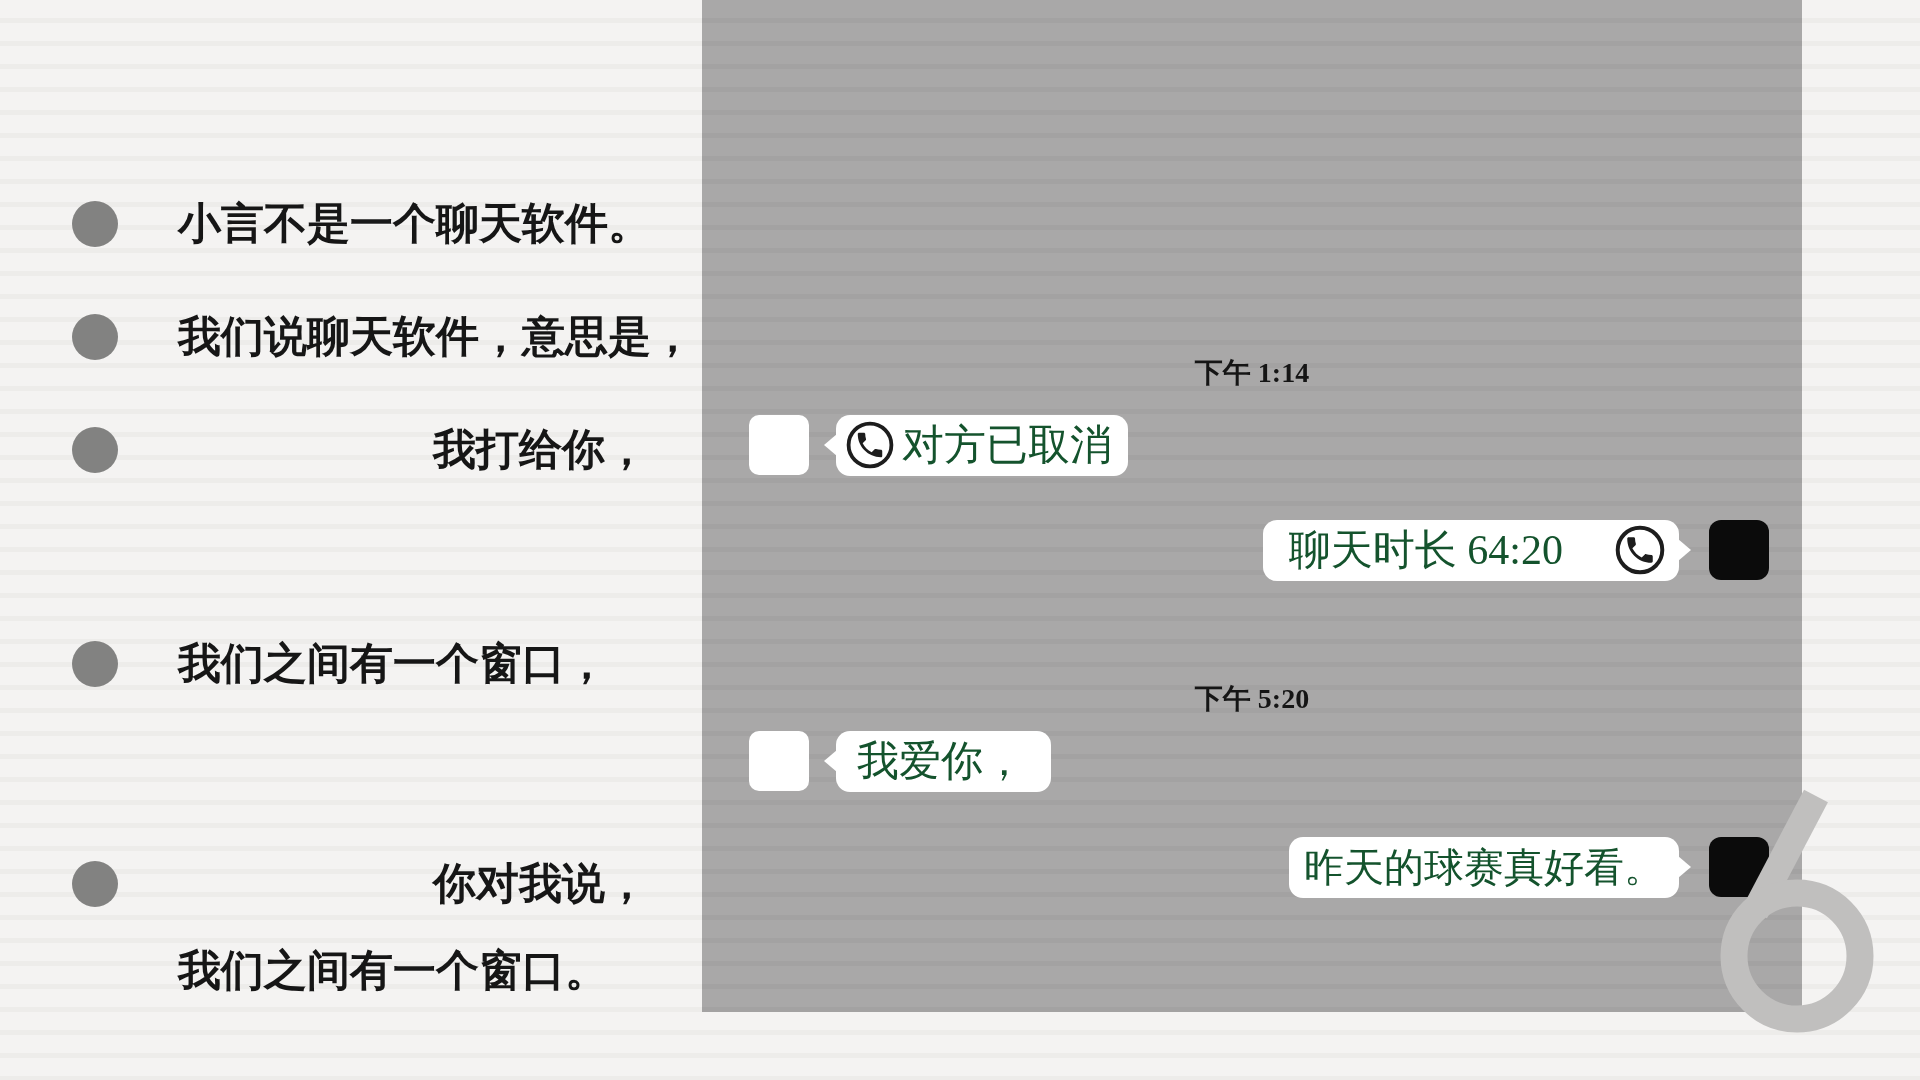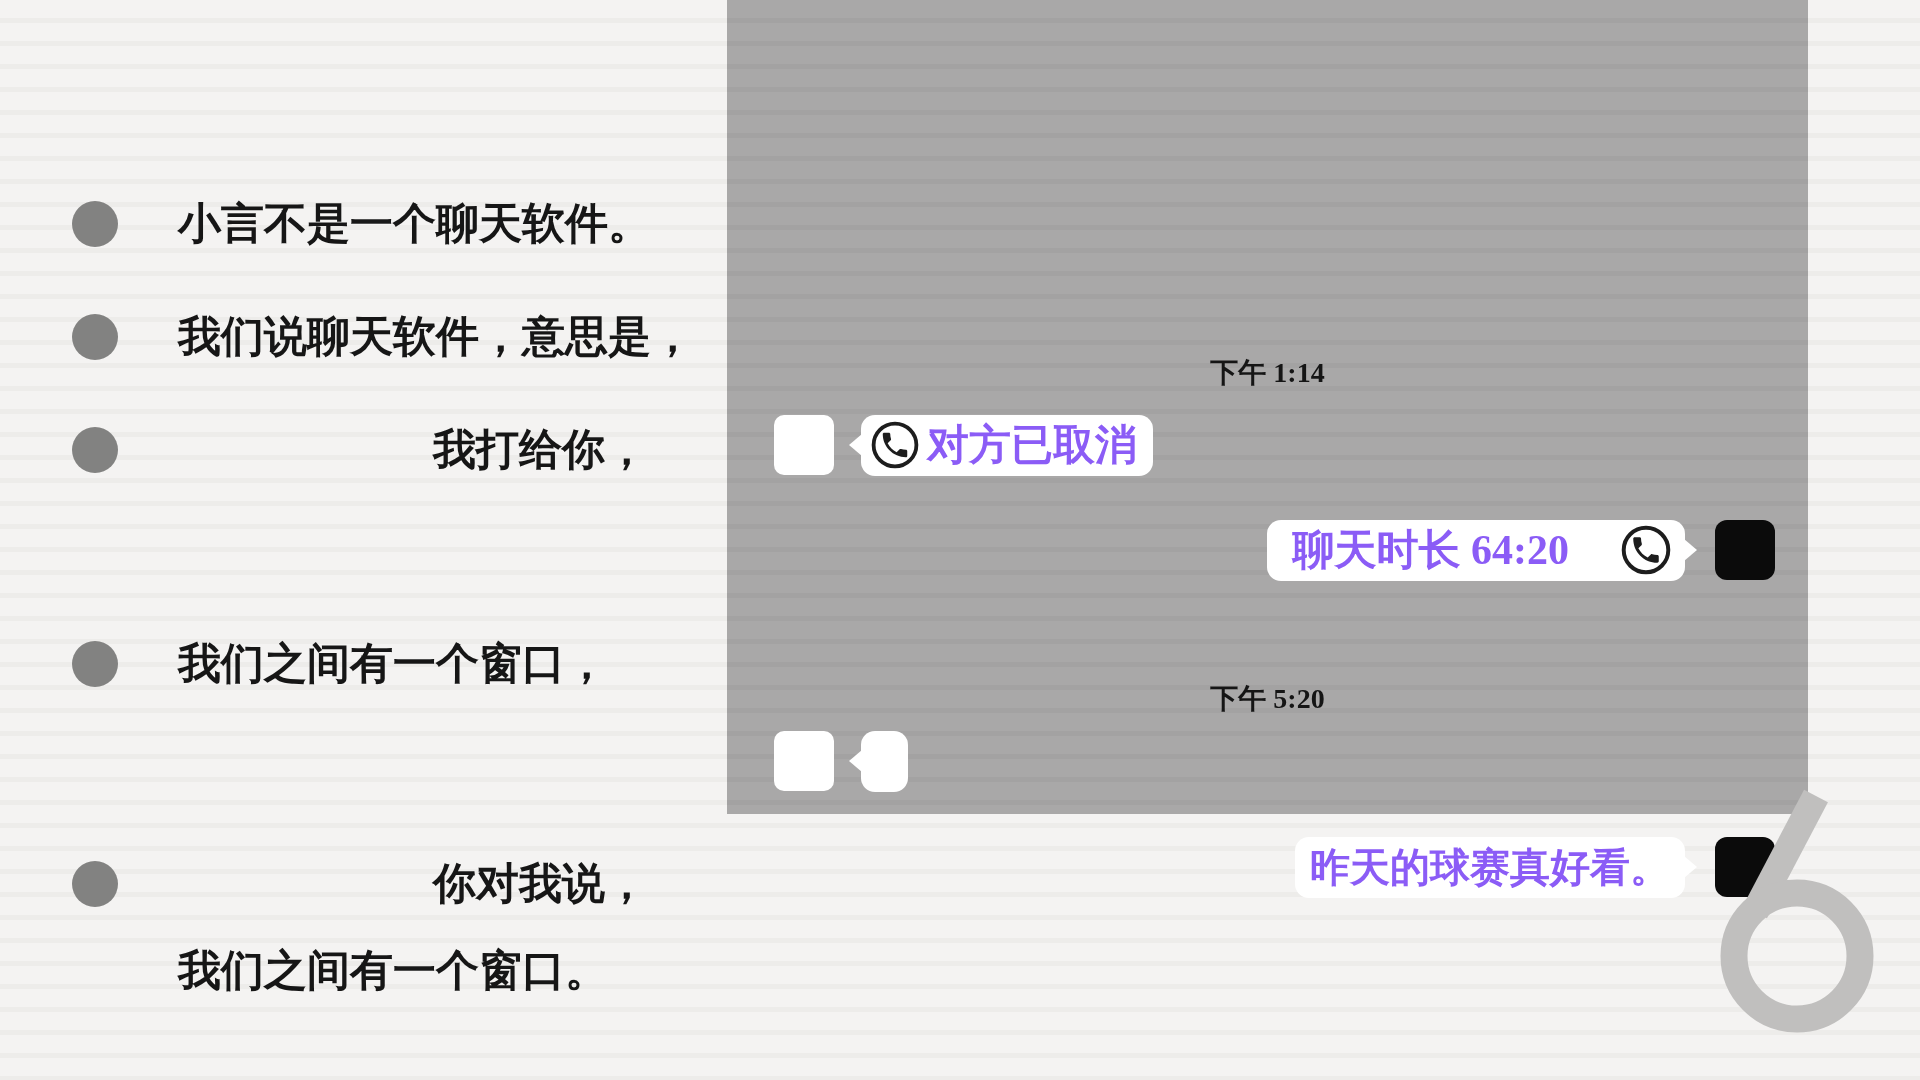--- a/index.html
+++ b/index.html
@@ -17,42 +17,43 @@
   .tline .ltext{display:block;margin-left:178px;}
   .tline.align-right .ltext{text-align:right;}
   .bullet{
     position:absolute;left:72px;top:7px;width:46px;height:46px;
     border-radius:50%;background:#828281;
   }
   .l0{top:194px}.l1{top:307px}.l2{top:420px}.l3{top:522px}
   .l4{top:634px}.l5{top:744px}.l6{top:854px}.l7{top:941px}
   
   .chat-panel{
-    position:absolute;left:727px;top:0;width:1081px;height:814px;
+    position:absolute;left:702px;top:0;width:1081px;height:1012px;
     background:repeating-linear-gradient(180deg,#a9a8a8 0px,#a9a8a8 18px,#a3a2a2 18px,#a3a2a2 23px);
+    padding-left:19px;
   }
   .ts{
     position:absolute;left:0;width:100%;text-align:center;
     font-size:28px;font-weight:bold;color:#151515;
   }
   .ts1{top:354px}.ts2{top:680px}
   .mrow{position:absolute;display:flex;align-items:center;height:62px;}
   .mrow.row-left{gap:27px;}
   .mrow.row-right{gap:30px;}
   .r1{left:47px;top:414px}
   .rr1{right:33px;top:519px}
   .r2{left:47px;top:730px}
   .rr2{right:33px;top:836px}
   .avatar{width:60px;height:60px;flex:0 0 auto;}
   .avatar.white{background:#ffffff;border-radius:10px;}
   .avatar.black{background:#0b0b0b;border-radius:12px;}
   .bubble{
     position:relative;display:flex;align-items:center;height:61px;
-    background:#ffffff;border-radius:14px;color:#8b5cf6;
-    font-size:42px;font-weight:bold;white-space:nowrap;
+    background:#ffffff;border-radius:14px;color:#14532d;
+    font-size:42px;font-weight:normal;white-space:nowrap;
   }
   .bubble.b1{padding:0 16px 0 10px;gap:8px;}
   .bubble.rb1{padding:0 14px 0 26px;gap:52px;}
   .bubble.b2{padding:0 26px 0 21px;}
   .bubble.rb2{padding:0 15px;font-size:40px;}
   .tail{position:absolute;top:50%;transform:translateY(-50%);width:0;height:0;
         border-top:11px solid transparent;border-bottom:11px solid transparent;}
   .tail-left{left:-12px;border-right:13px solid #ffffff;}
   .tail-right{right:-12px;border-left:13px solid #ffffff;}
   .phone-svg{display:block;flex:0 0 auto;color:#1d1d1d;}
@@ -118,20 +119,21 @@
       </div>
       <span class="avatar black"></span>
     </div>
 
     <div class="ts ts2">下午 5:20</div>
 
     <div class="mrow row-left r2">
       <span class="avatar white"></span>
       <div class="bubble b2">
         <span class="tail tail-left"></span>
+        <span>我爱你，</span>
       </div>
     </div>
 
     <div class="mrow row-right rr2">
       <div class="bubble rb2">
         <span>昨天的球赛真好看。</span>
         <span class="tail tail-right"></span>
       </div>
       <span class="avatar black"></span>
     </div>

